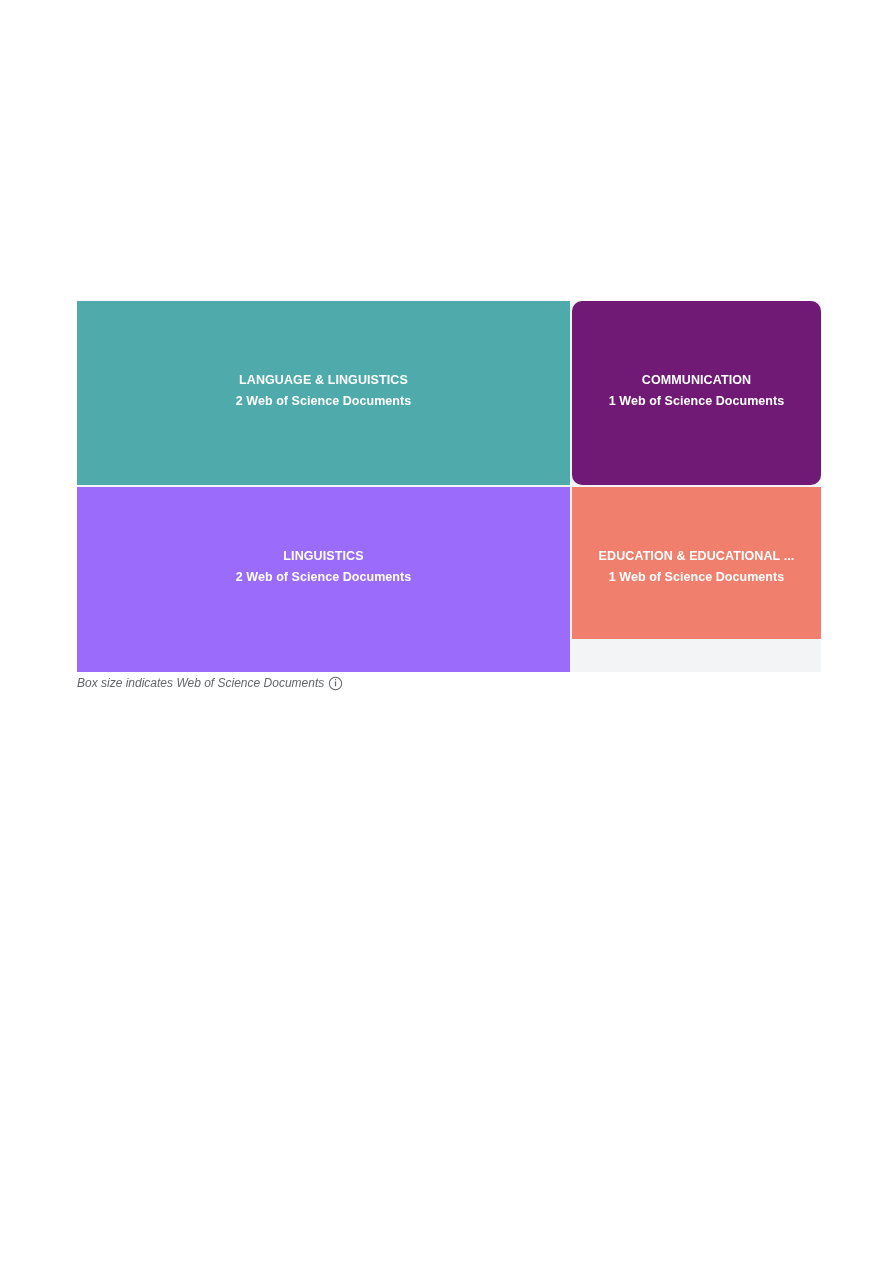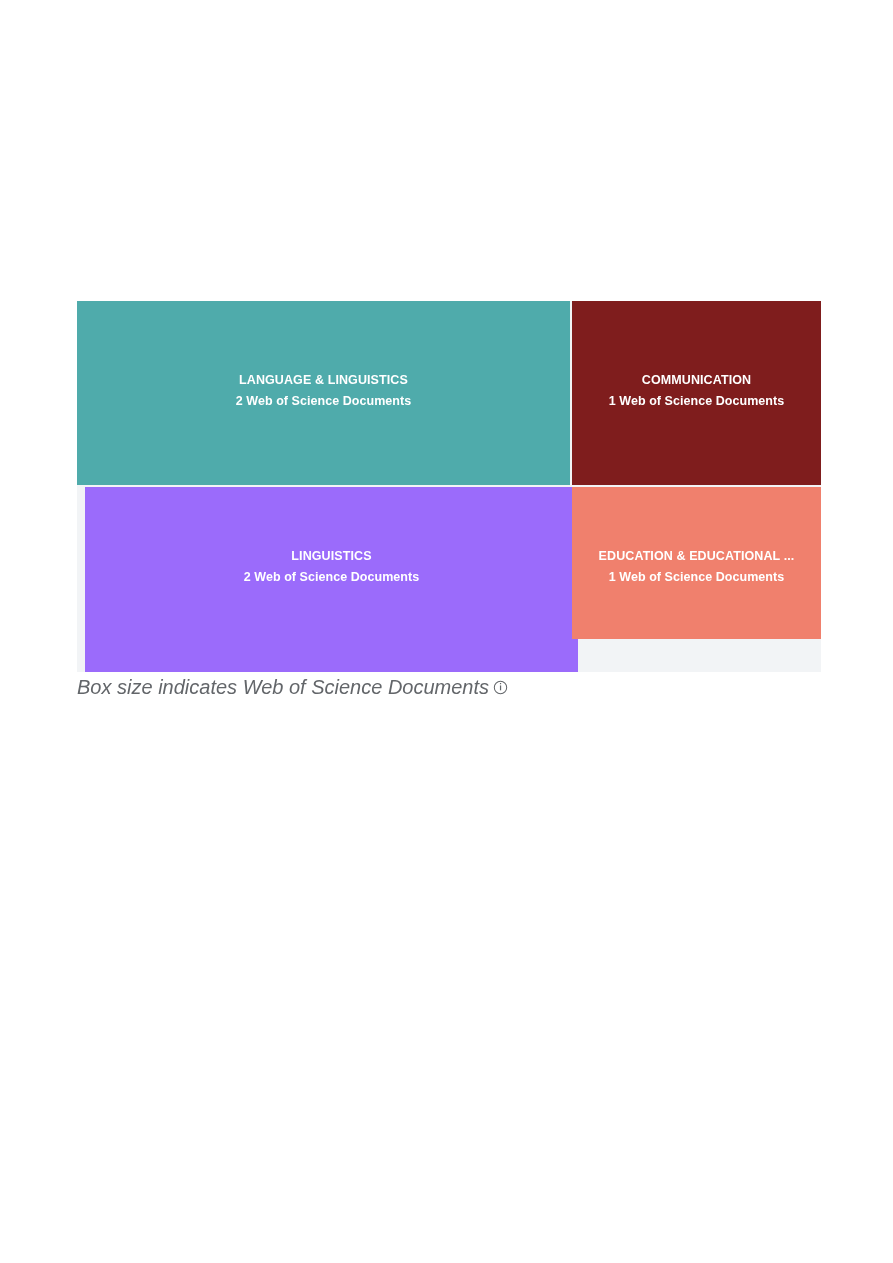--- a/index.html
+++ b/index.html
@@ -69,37 +69,36 @@
     font-weight: bold;
     font-size: 12.5px;
     letter-spacing: 0.05px;
     line-height: 15px;
     text-align: center;
   }
 
   
   #tile-0 { left: 0px;   top: 0px;   width: 493px; height: 184px; }
   #tile-1 { left: 495px; top: 0px;   width: 249px; height: 184px; }
-  #tile-2 { left: 8px;   top: 186px; width: 493px; height: 185px; }
+  #tile-2 { left: 0px;   top: 186px; width: 493px; height: 185px; }
   #tile-3 { left: 495px; top: 186px; width: 249px; height: 152px; }
 
   #tile-0 .tile-labelbox { top: 72px; }
   #tile-1 .tile-labelbox { top: 72px; }
   #tile-2 .tile-labelbox { top: 62px; }
   #tile-3 .tile-labelbox { top: 62px; }
 
   .caption {
     position: absolute;
     left: 77px;
     top: 676px;
     display: flex;
-    align-items: center;
     gap: 4px;
     color: #63666a;
-    font-size: 20px;
+    font-size: 12px;
     font-style: italic;
     white-space: nowrap;
   }
 
   .caption-text {
     font-style: italic;
   }
 
   .info-icon {
     display: inline-flex;
@@ -120,21 +119,21 @@
 
     <div class="tile" id="tile-0" style="background: rgb(79, 171, 171);">
       <div class="tile-labelbox">
         <span class="tile-labelinner">
           <span class="tile-name">LANGUAGE &amp; LINGUISTICS</span>
           <span class="tile-value">2 Web of Science Documents</span>
         </span>
       </div>
     </div>
 
-    <div class="tile" id="tile-1" style="background: #7f1d1d;">
+    <div class="tile" id="tile-1" style="background: #701a75; border-radius: 10px;">
       <div class="tile-labelbox">
         <span class="tile-labelinner">
           <span class="tile-name">COMMUNICATION</span>
           <span class="tile-value">1 Web of Science Documents</span>
         </span>
       </div>
     </div>
 
     <div class="tile" id="tile-2" style="background: rgb(155, 107, 251);">
       <div class="tile-labelbox">

